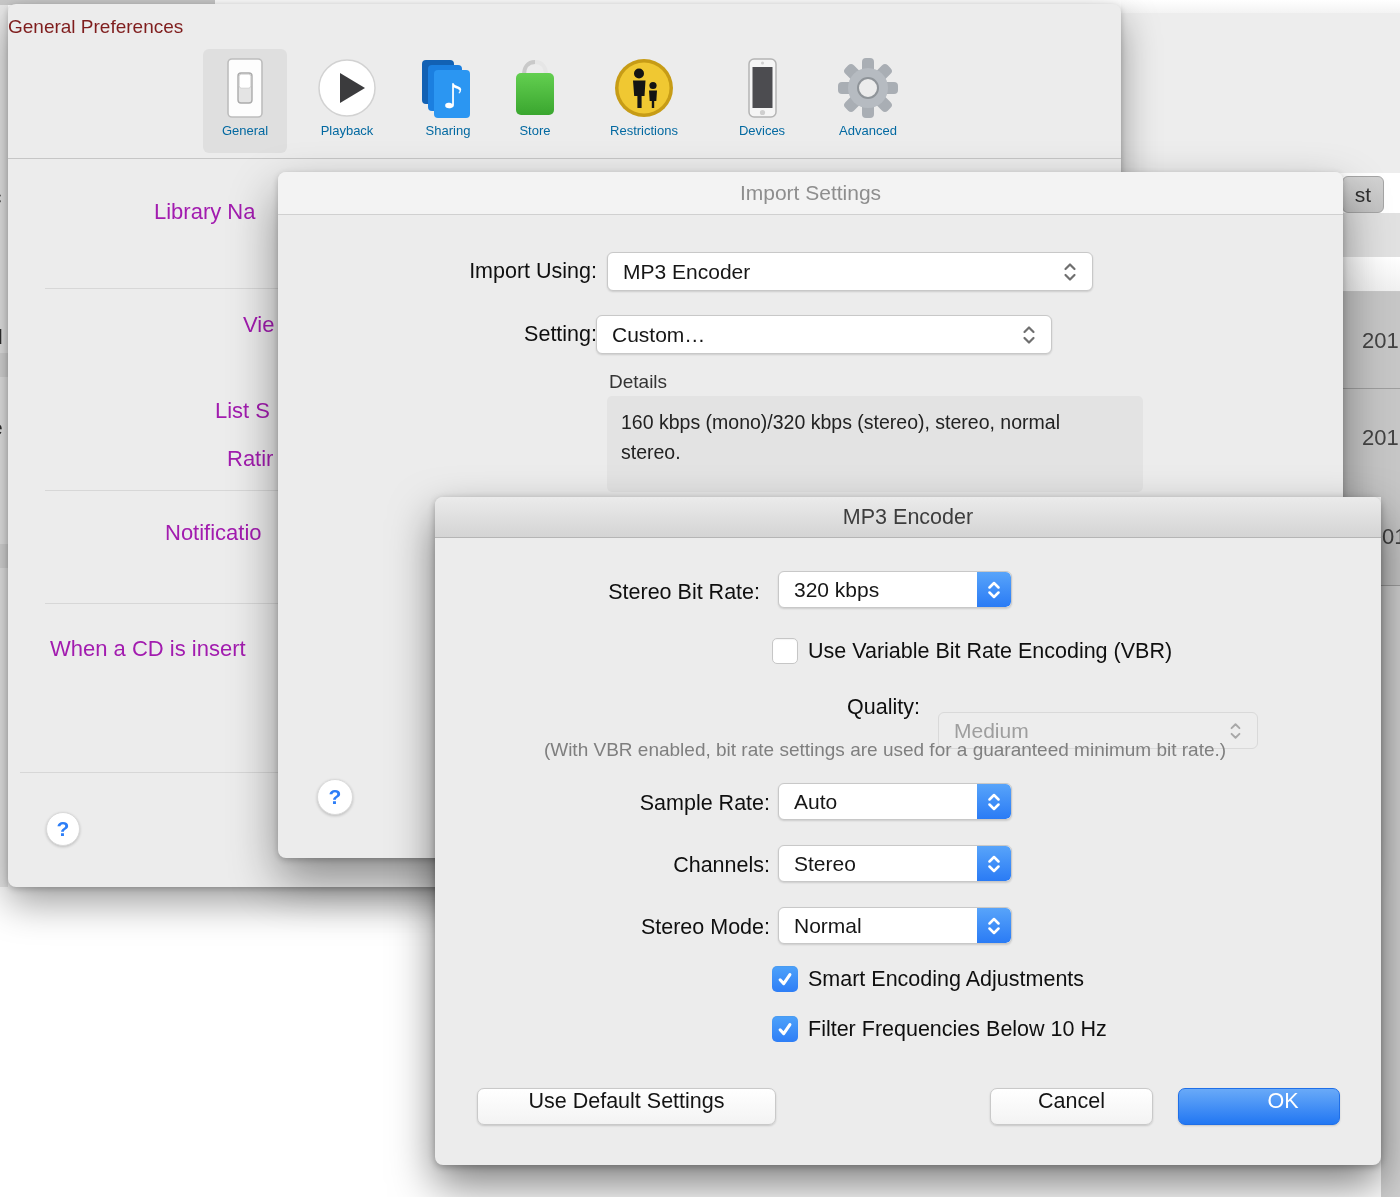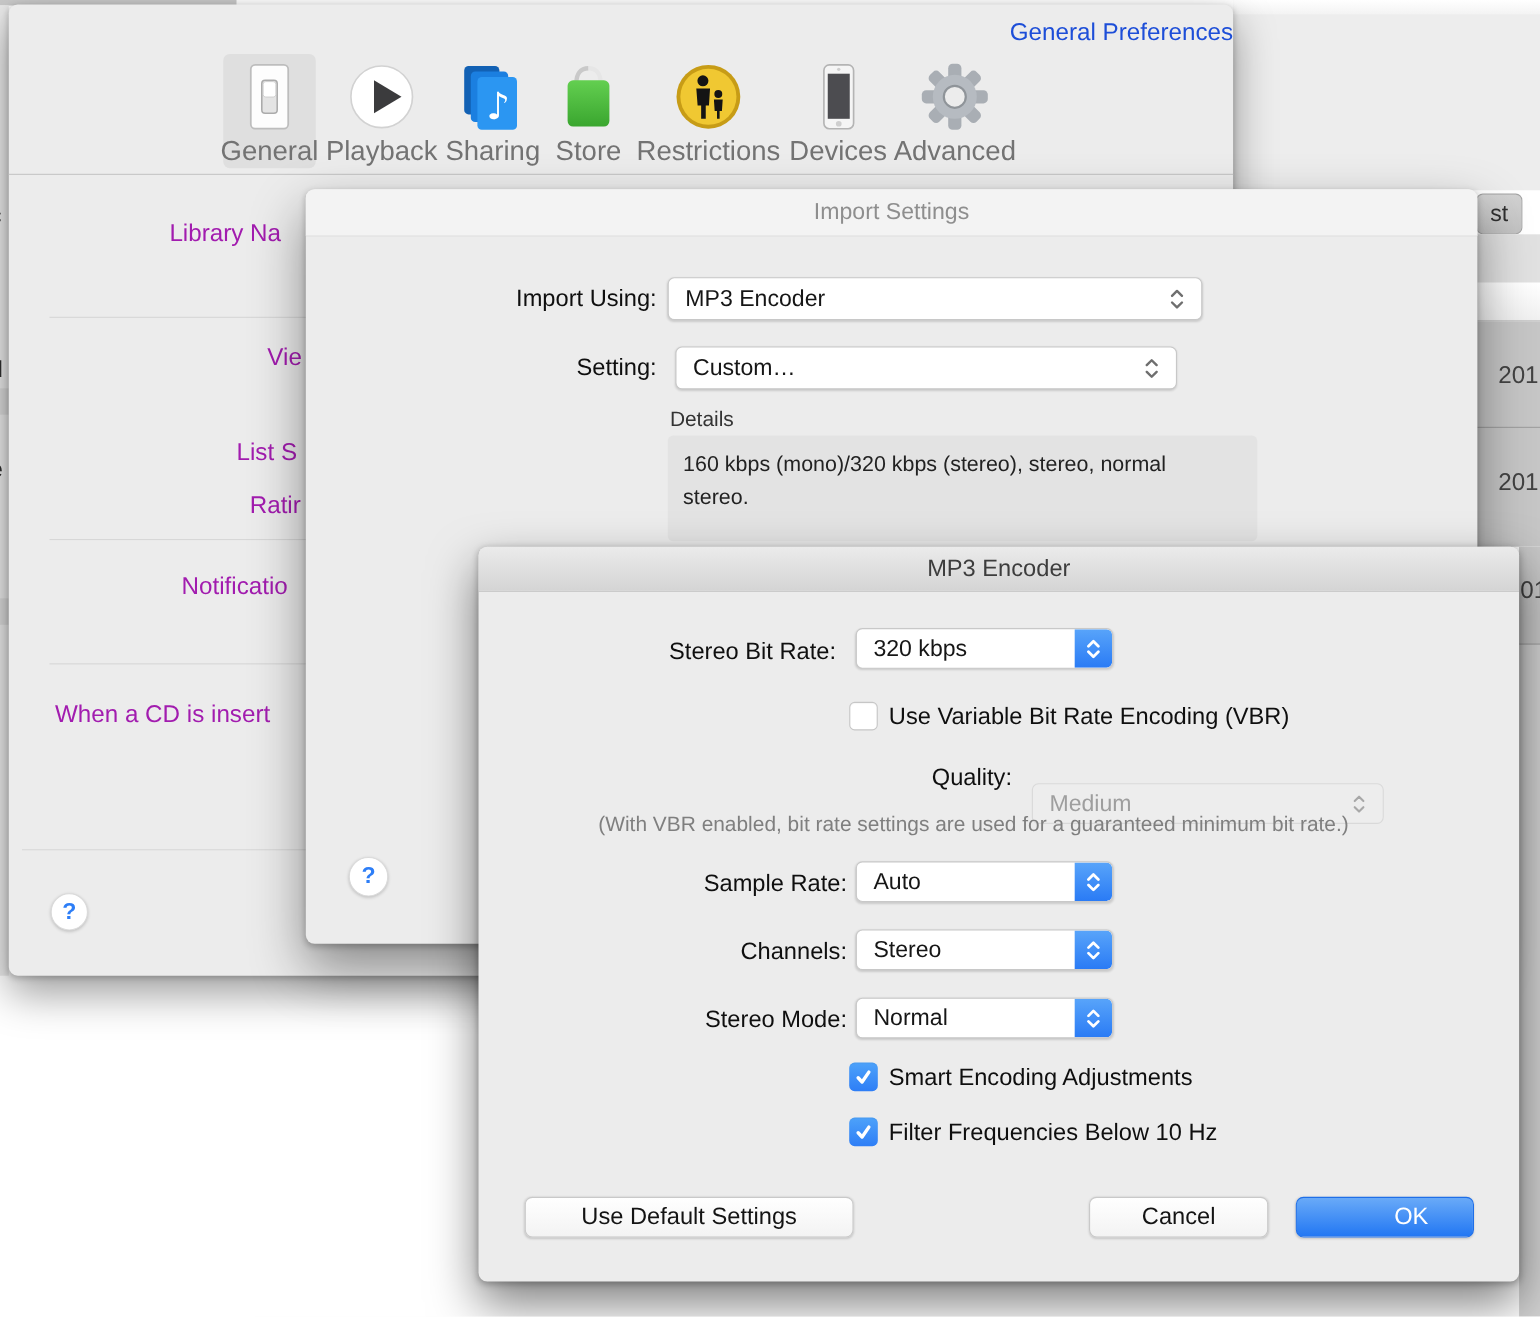--- a/index.html
+++ b/index.html
@@ -38,35 +38,35 @@
 
   
   .window{position:absolute;background:#ececec;border-radius:8px;}
   .gp-window{left:8px;top:4px;width:1113px;height:883px;
     box-shadow:0 16px 38px rgba(0,0,0,.38),0 2px 6px rgba(0,0,0,.22);}
   .is-window{left:278px;top:172px;width:1065px;height:686px;
     box-shadow:0 22px 48px rgba(0,0,0,.42),0 2px 6px rgba(0,0,0,.22);}
   .mp3-window{left:435px;top:497px;width:946px;height:668px;
     box-shadow:0 20px 44px rgba(0,0,0,.5),0 2px 7px rgba(0,0,0,.28);}
 
-  .gp-title{top:12px;left:0;width:100%;text-align:right;font-size:22px;color:#1d4ed8;}
+  .gp-title{top:12px;left:0;width:100%;text-align:left;font-size:19px;color:#7f1d1d;}
   .is-titlebar{top:0;left:0;right:0;height:43px;background:#f3f3f3;
     border-bottom:1px solid #d0d0d0;border-radius:8px 8px 0 0;box-sizing:border-box;}
   .is-title{width:100%;text-align:center;line-height:42px;font-size:21px;color:#8e8e8e;}
   .mp3-titlebar{top:0;left:0;right:0;height:41px;
     background:linear-gradient(#ebebeb,#d4d4d4);
     border-bottom:1px solid #b5b5b5;border-radius:8px 8px 0 0;box-sizing:border-box;}
   .mp3-title{width:100%;text-align:center;line-height:40px;font-size:21.5px;color:#3d3d3d;}
 
   
   .tb-item{position:absolute;top:45px;height:104px;display:flex;flex-direction:column;
     align-items:center;justify-content:flex-start;padding-top:7px;box-sizing:border-box;border-radius:6px;}
   .tb-item.selected{background:#dfdfdf;}
   .tb-icon{width:64px;height:64px;}
-  .tb-label{margin-top:3px;font-size:25px;color:#737373;white-space:nowrap;}
+  .tb-label{margin-top:3px;font-size:13px;color:#0369a1;white-space:nowrap;}
   .tb-border{top:154px;left:0;width:100%;height:1px;background:#c6c6c6;}
 
   .gp-label{position:absolute;font-size:22px;color:#a21caf;white-space:nowrap;}
   .hr{position:absolute;height:1px;background:#d7d7d7;}
 
   .help{position:absolute;width:34px;height:34px;border-radius:50%;background:#ffffff;
     border:1px solid #dadada;box-shadow:0 1px 3px rgba(0,0,0,.2);
     display:flex;align-items:center;justify-content:center;
     font-size:21px;font-weight:bold;color:#2d7ef7;box-sizing:border-box;}
 
@@ -90,21 +90,21 @@
   .cb-label{position:absolute;font-size:21.5px;color:#0f0f0f;white-space:nowrap;}
 
   .note{position:absolute;left:0;right:46px;text-align:center;font-size:19px;color:#7f7f7f;}
 
   .details-label{position:absolute;font-size:19px;color:#343434;}
   .details-box{position:absolute;background:#e3e3e3;border-radius:5px;
     padding:11px 14px;font-size:19.5px;line-height:30px;color:#222;box-sizing:border-box;}
 
   .btn{position:absolute;height:37px;border-radius:7px;border:1px solid #c9c9c9;
     background:linear-gradient(#ffffff,#f3f3f3);box-shadow:0 1px 2px rgba(0,0,0,.16);
-    display:flex;align-items:center;justify-content:center;
+    display:flex;align-items:flex-start;justify-content:center;
     font-size:21.5px;color:#141414;box-sizing:border-box;}
   .btn.primary{background:linear-gradient(#69aaf8,#2277f3);border:1px solid #1f6fe8;color:#ffffff;padding-left:48px;}
 </style>
 </head>
 <body>
 
 <div id="canvas">
 
   <div class="abs top-strip"></div>
 
@@ -252,21 +252,21 @@
         <svg width="14" height="8" viewBox="0 0 14 8">
             <path d="M2.5 6.5 L7 2 L11.5 6.5" stroke="#6f6f6f" stroke-width="2.2" fill="none" stroke-linecap="round" stroke-linejoin="round"></path>
           </svg>
         <svg width="14" height="8" viewBox="0 0 14 8">
             <path d="M2.5 1.5 L7 6 L11.5 1.5" stroke="#6f6f6f" stroke-width="2.2" fill="none" stroke-linecap="round" stroke-linejoin="round"></path>
           </svg>
       </span>
     </div>
 
     <div class="flabel" style="left:0;width:319px;top:150px">Setting:</div>
-    <div class="select" style="left:336px;top:143px;width:456px;height:39px">
+    <div class="select" style="left:318px;top:143px;width:456px;height:39px">
       <span class="sel-text">Custom…</span>
       <span class="gray-chevrons">
         <svg width="14" height="8" viewBox="0 0 14 8">
             <path d="M2.5 6.5 L7 2 L11.5 6.5" stroke="#6f6f6f" stroke-width="2.2" fill="none" stroke-linecap="round" stroke-linejoin="round"></path>
           </svg>
         <svg width="14" height="8" viewBox="0 0 14 8">
             <path d="M2.5 1.5 L7 6 L11.5 1.5" stroke="#6f6f6f" stroke-width="2.2" fill="none" stroke-linecap="round" stroke-linejoin="round"></path>
           </svg>
       </span>
     </div>

